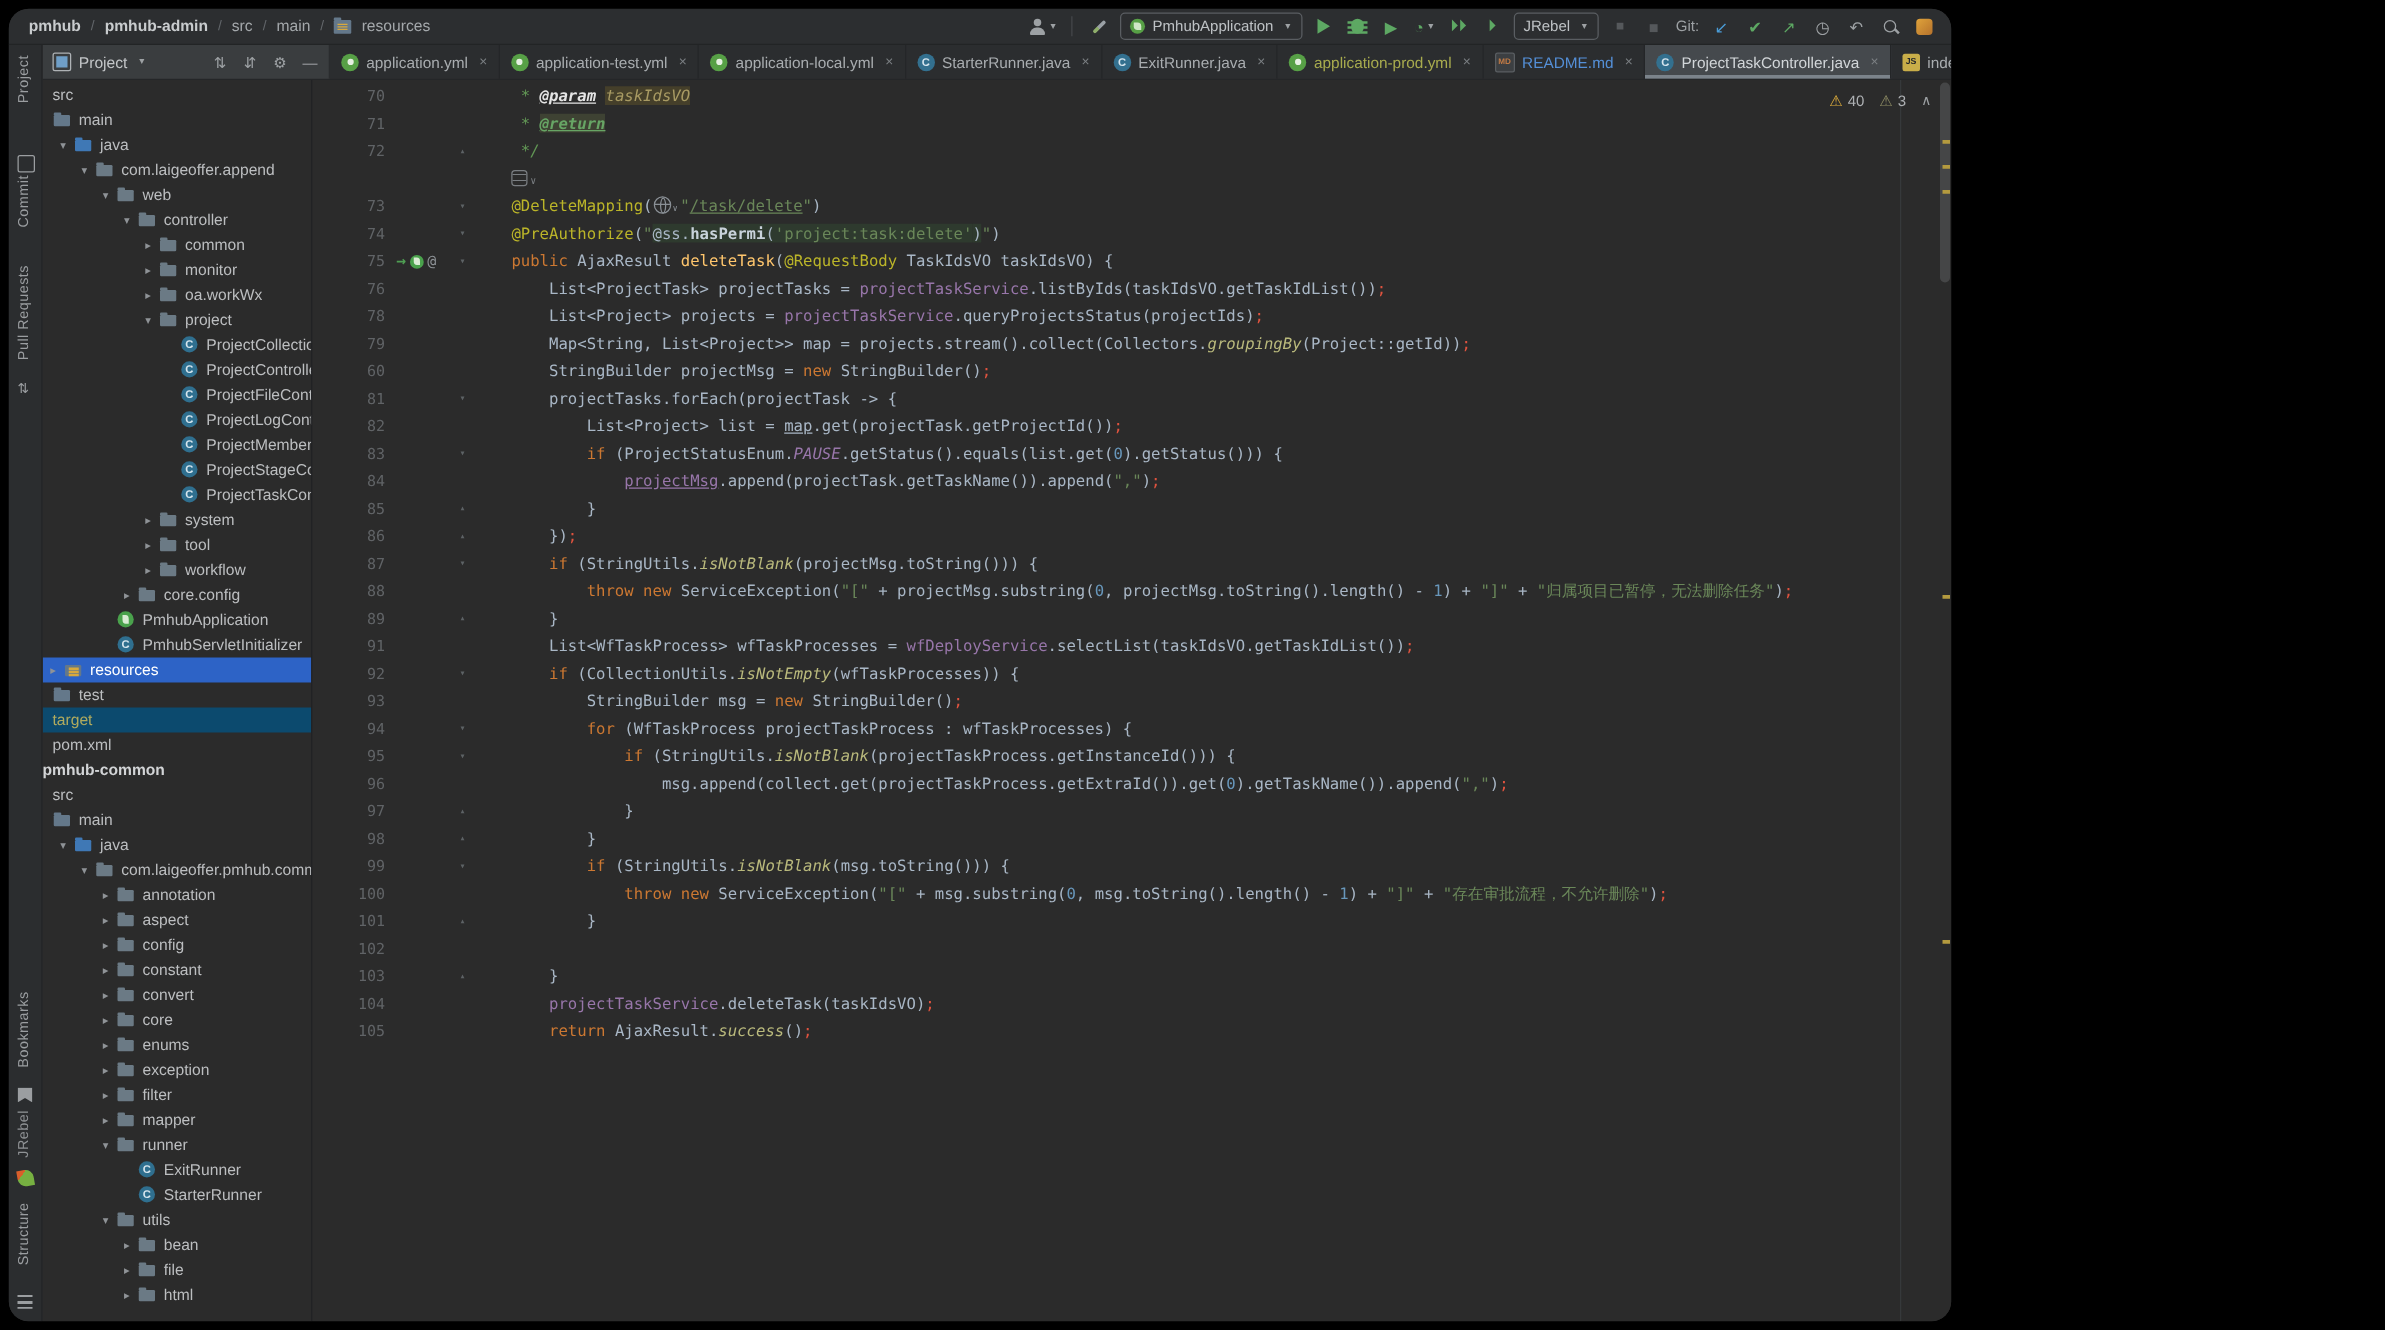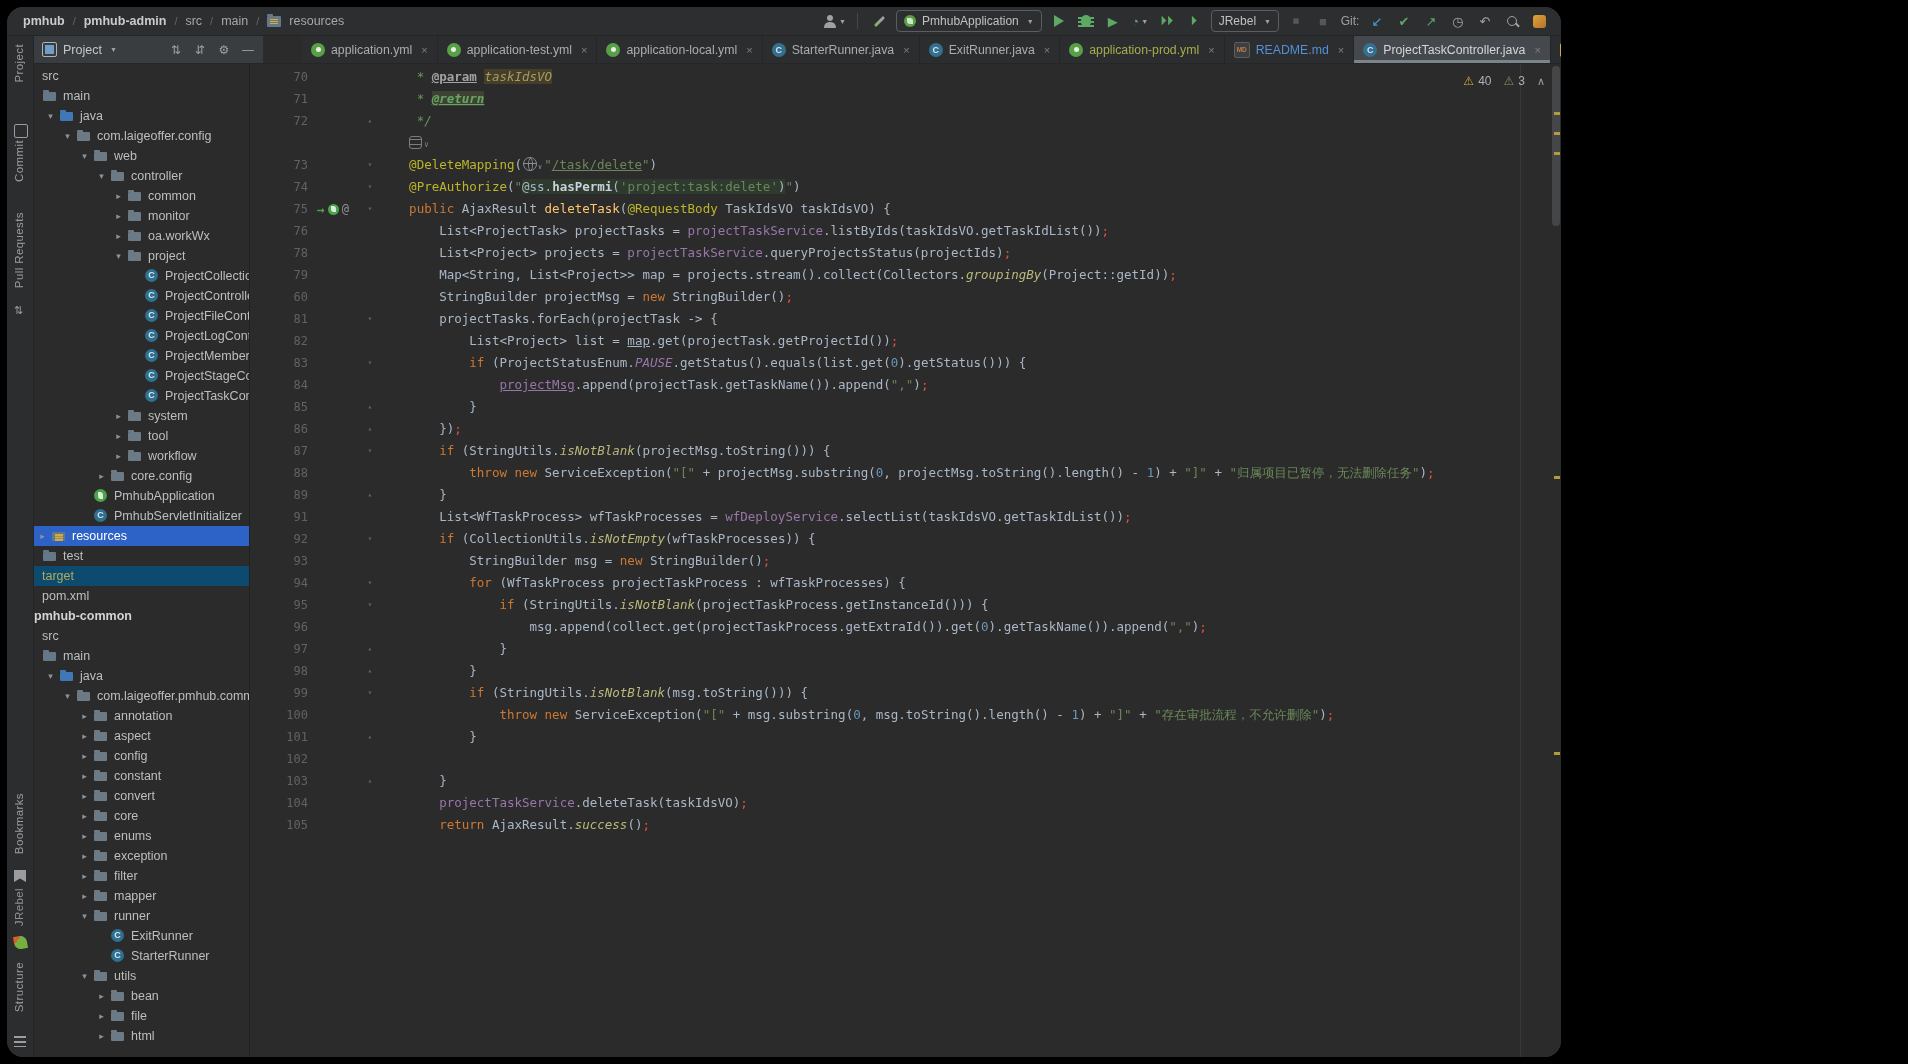--- a/index.html
+++ b/index.html
@@ -55,21 +55,21 @@
 
   
   .row2{height:27px;display:flex;border-bottom:1px solid #242628;flex:none;}
   .toolhead{width:215px;background:#3a3d3f;display:flex;align-items:center;gap:6px;
     padding:0 6px 0 8px;border-right:1px solid #2a2c2e;flex:none;}
   .ph-ic{width:13px;height:13px;border:1.5px solid #aeb2b5;border-radius:2px;position:relative;}
   .ph-ic::after{content:"";position:absolute;inset:2px;background:#6f9fc8;}
   .toolhead .title{color:#c3c6c8;font-size:12.5px;}
   .toolhead .spacer{flex:1;}
   .hicon{color:#9da1a4;font-size:12px;width:18px;text-align:center;}
-  .tabs{flex:1;background:#2b2d2f;display:flex;overflow:hidden;margin-left:38px;}
+  .tabs{flex:1;background:#2b2d2f;display:flex;overflow:hidden;}
   .tab{display:flex;align-items:center;gap:6px;padding:0 9px;font-size:12.3px;color:#a9adb0;
     border-right:1px solid #242628;white-space:nowrap;}
   .tab.active{background:#45494d;color:#d2d6d9;box-shadow:inset 0 -3px 0 #7b838b;}
   .tab .x{color:#7c8084;font-size:11px;margin-left:3px;}
   .fic{width:14px;height:14px;flex:none;display:flex;align-items:center;justify-content:center;
     border-radius:3px;font-weight:bold;font-size:8px;}
   .yml-spring-icon{border-radius:50%;background:#57a046;position:relative;}
   .yml-spring-icon::after{content:"";width:5px;height:5px;border-radius:50%;background:#e6efe2;}
   .java-class-icon{border-radius:50%;background:#33708f;color:#d5e5ee;font-size:9px;}
   .markdown-icon{background:#3c3f42;border:1px solid #5a5e62;color:#c07a45;font-size:6.5px;border-radius:2px;}
@@ -117,21 +117,21 @@
   .ann{color:#bbb529;}
   .str{color:#6a8759;}
   .num{color:#6897bb;}
   .fld{color:#9876aa;}
   .fldi{color:#9876aa;font-style:italic;}
   .fldu{color:#9876aa;text-decoration:underline;}
   .mth{color:#ffc66d;}
   .stat{color:#b9b97c;font-style:italic;}
   .semi{color:#e0533f;}
   .com{color:#629755;font-style:italic;}
-  .tag{color:#a3a3a3;font-weight:bold;text-decoration:underline;}
+  .tag{color:#e5e5e5;font-style:italic;font-weight:bold;text-decoration:underline;}
   .taghl{color:#67a565;font-style:italic;font-weight:bold;text-decoration:underline;background:#3e4233;}
   .val{color:#a89a63;font-style:italic;background:#453f2a;}
   .url{color:#6a8759;text-decoration:underline;}
   .plg{color:#a9b7c6;background:#2e3a2e;}
   .plgb{color:#c8d2da;background:#2e3a2e;font-weight:bold;}
   .strg{color:#6a8759;background:#2e3a2e;}
   .und{color:#a9b7c6;text-decoration:underline;}
   .globe{width:12px;height:12px;border:1px solid #8a9096;border-radius:50%;display:inline-block;
     position:relative;top:2px;margin:0 1px;}
   .globe::before{content:"";position:absolute;left:0;right:0;top:5px;height:1px;background:#8a9096;}
@@ -307,21 +307,21 @@
               <span>main</span>
             </div>
             <div class="trow" style="padding-left: 8px;">
               <span class="arrow">▾</span>
               <span class="ticon src-folder-icon"></span>
               <span>java</span>
             </div>
             <div class="trow" style="padding-left: 25px;">
               <span class="arrow">▾</span>
               <span class="ticon pkg-folder-icon"></span>
-              <span>com.laigeoffer.config</span>
+              <span>com.laigeoffer.append</span>
             </div>
             <div class="trow" style="padding-left: 42px;">
               <span class="arrow">▾</span>
               <span class="ticon pkg-folder-icon"></span>
               <span>web</span>
             </div>
             <div class="trow" style="padding-left: 59px;">
               <span class="arrow">▾</span>
               <span class="ticon pkg-folder-icon"></span>
               <span>controller</span>

